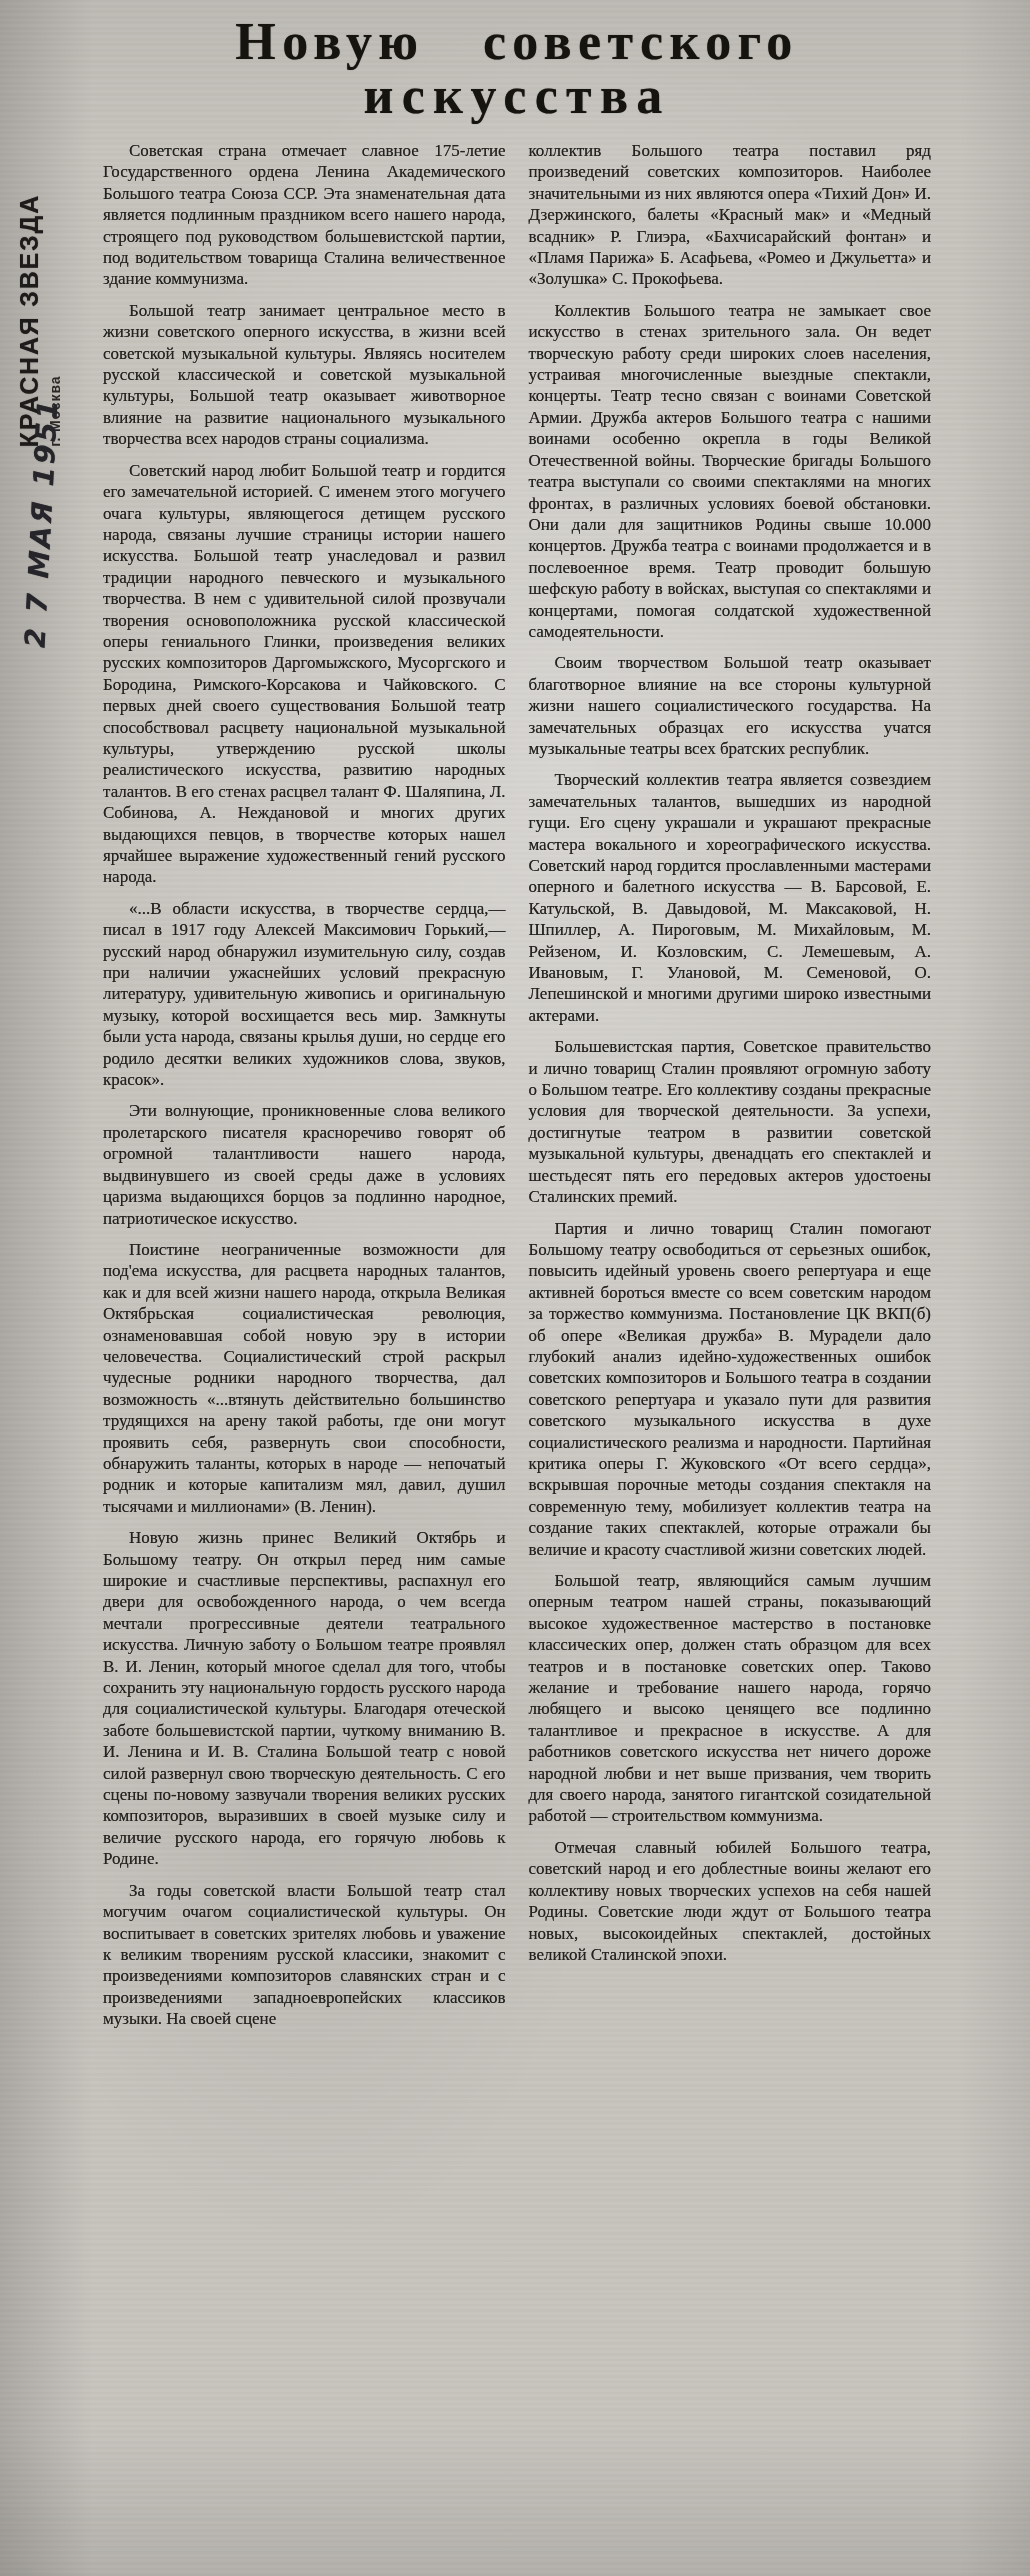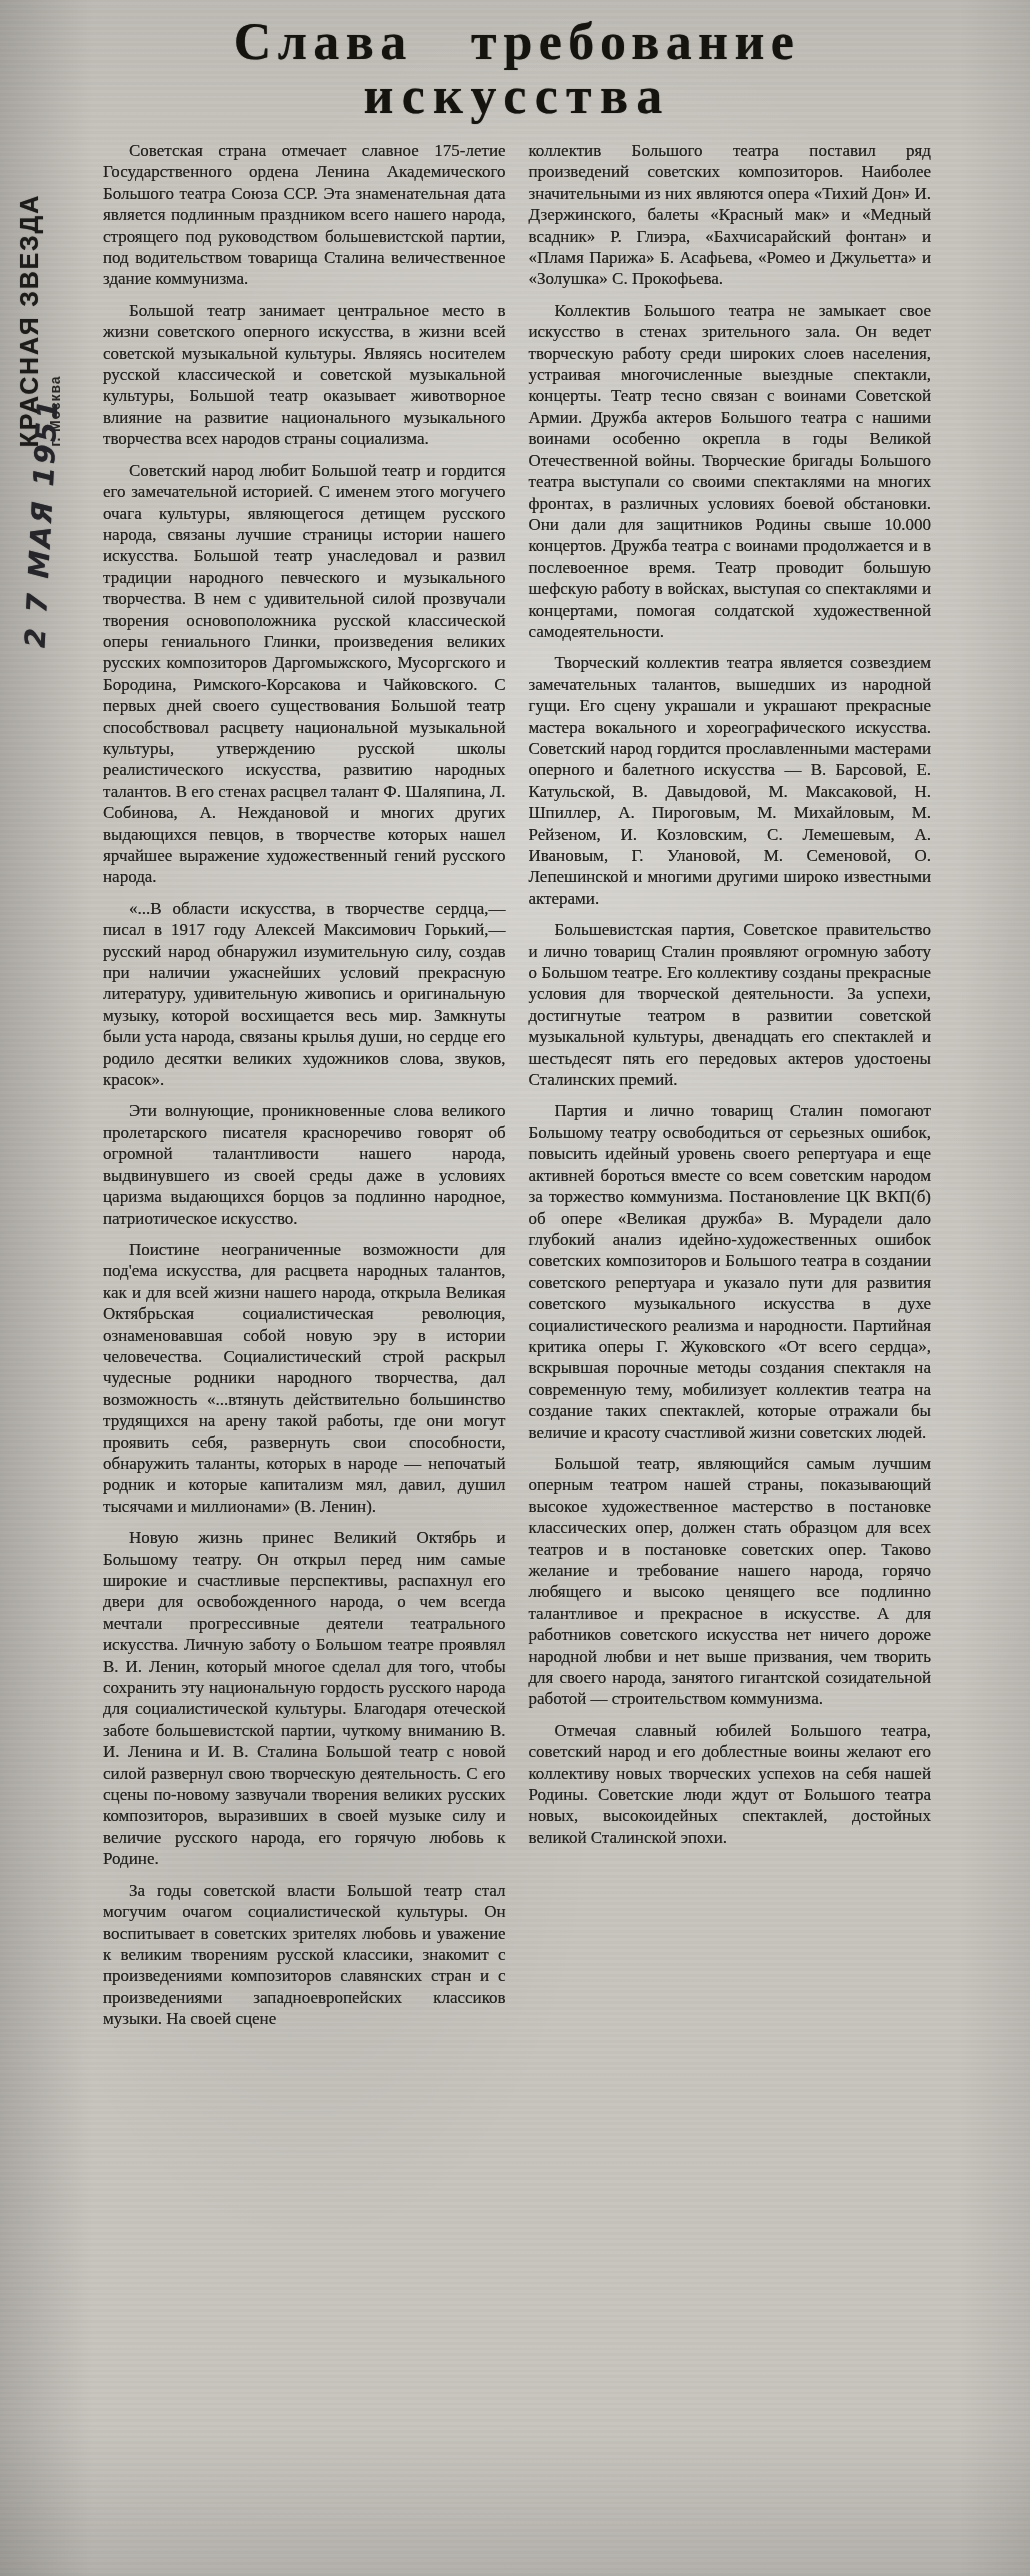--- a/index.html
+++ b/index.html
@@ -94,21 +94,21 @@
 <div class="page">
 
   <div class="side-stamp">
     <div class="stamp-name">КРАСНАЯ ЗВЕЗДА</div>
     <div class="stamp-city">г. Москва</div>
   </div>
 
   <div class="date-stamp">2 7 МАЯ 1951</div>
 
   <h1 class="headline">
-    <span class="line1">Слава требование</span>
+    <span class="line1">Новую советского</span>
     <span class="line2">искусства</span>
   </h1>
 
   <div class="columns">
 
     <div class="col">
       <p>Советская страна отмечает славное 175-летие Государственного ордена Ленина Академического Большого театра Союза ССР. Эта знаменательная дата является подлинным праздником всего нашего народа, строящего под руководством большевистской партии, под водительством товарища Сталина величественное здание коммунизма.</p>
       <p>Большой театр занимает центральное место в жизни советского оперного искусства, в жизни всей советской музыкальной культуры. Являясь носителем русской классической и советской музыкальной культуры, Большой театр оказывает животворное влияние на развитие национального музыкального творчества всех народов страны социализма.</p>
       <p>Советский народ любит Большой театр и гордится его замечательной историей. С именем этого могучего очага культуры, являющегося детищем русского народа, связаны лучшие страницы истории нашего искусства. Большой театр унаследовал и развил традиции народного певческого и музыкального творчества. В нем с удивительной силой прозвучали творения основоположника русской классической оперы гениального Глинки, произведения великих русских композиторов Даргомыжского, Мусоргского и Бородина, Римского-Корсакова и Чайковского. С первых дней своего существования Большой театр способствовал расцвету национальной музыкальной культуры, утверждению русской школы реалистического искусства, развитию народных талантов. В его стенах расцвел талант Ф. Шаляпина, Л. Собинова, А. Неждановой и многих других выдающихся певцов, в творчестве которых нашел ярчайшее выражение художественный гений русского народа.</p>
       <p>«...В области искусства, в творчестве сердца,— писал в 1917 году Алексей Максимович Горький,— русский народ обнаружил изумительную силу, создав при наличии ужаснейших условий прекрасную литературу, удивительную живопись и оригинальную музыку, которой восхищается весь мир. Замкнуты были уста народа, связаны крылья души, но сердце его родило десятки великих художников слова, звуков, красок».</p>
@@ -116,20 +116,21 @@
       <p>Поистине неограниченные возможности для под'ема искусства, для расцвета народных талантов, как и для всей жизни нашего народа, открыла Великая Октябрьская социалистическая революция, ознаменовавшая собой новую эру в истории человечества. Социалистический строй раскрыл чудесные родники народного творчества, дал возможность «...втянуть действительно большинство трудящихся на арену такой работы, где они могут проявить себя, развернуть свои способности, обнаружить таланты, которых в народе — непочатый родник и которые капитализм мял, давил, душил тысячами и миллионами» (В. Ленин).</p>
       <p>Новую жизнь принес Великий Октябрь и Большому театру. Он открыл перед ним самые широкие и счастливые перспективы, распахнул его двери для освобожденного народа, о чем всегда мечтали прогрессивные деятели театрального искусства. Личную заботу о Большом театре проявлял В. И. Ленин, который многое сделал для того, чтобы сохранить эту национальную гордость русского народа для социалистической культуры. Благодаря отеческой заботе большевистской партии, чуткому вниманию В. И. Ленина и И. В. Сталина Большой театр с новой силой развернул свою творческую деятельность. С его сцены по-новому зазвучали творения великих русских композиторов, выразивших в своей музыке силу и величие русского народа, его горячую любовь к Родине.</p>
       <p>За годы советской власти Большой театр стал могучим очагом социалистической культуры. Он воспитывает в советских зрителях любовь и уважение к великим творениям русской классики, знакомит с произведениями композиторов славянских стран и с произведениями западноевропейских классиков музыки. На своей сцене</p>
     </div>
 
     <div class="divider"></div>
 
     <div class="col">
       <p class="cont">коллектив Большого театра поставил ряд произведений советских композиторов. Наиболее значительными из них являются опера «Тихий Дон» И. Дзержинского, балеты «Красный мак» и «Медный всадник» Р. Глиэра, «Бахчисарайский фонтан» и «Пламя Парижа» Б. Асафьева, «Ромео и Джульетта» и «Золушка» С. Прокофьева.</p>
       <p>Коллектив Большого театра не замыкает свое искусство в стенах зрительного зала. Он ведет творческую работу среди широких слоев населения, устраивая многочисленные выездные спектакли, концерты. Театр тесно связан с воинами Советской Армии. Дружба актеров Большого театра с нашими воинами особенно окрепла в годы Великой Отечественной войны. Творческие бригады Большого театра выступали со своими спектаклями на многих фронтах, в различных условиях боевой обстановки. Они дали для защитников Родины свыше 10.000 концертов. Дружба театра с воинами продолжается и в послевоенное время. Театр проводит большую шефскую работу в войсках, выступая со спектаклями и концертами, помогая солдатской художественной самодеятельности.</p>
+      <p>Своим творчеством Большой театр оказывает благотворное влияние на все стороны культурной жизни нашего социалистического государства. На замечательных образцах его искусства учатся музыкальные театры всех братских республик.</p>
       <p>Творческий коллектив театра является созвездием замечательных талантов, вышедших из народной гущи. Его сцену украшали и украшают прекрасные мастера вокального и хореографического искусства. Советский народ гордится прославленными мастерами оперного и балетного искусства — В. Барсовой, Е. Катульской, В. Давыдовой, М. Максаковой, Н. Шпиллер, А. Пироговым, М. Михайловым, М. Рейзеном, И. Козловским, С. Лемешевым, А. Ивановым, Г. Улановой, М. Семеновой, О. Лепешинской и многими другими широко известными актерами.</p>
       <p>Большевистская партия, Советское правительство и лично товарищ Сталин проявляют огромную заботу о Большом театре. Его коллективу созданы прекрасные условия для творческой деятельности. За успехи, достигнутые театром в развитии советской музыкальной культуры, двенадцать его спектаклей и шестьдесят пять его передовых актеров удостоены Сталинских премий.</p>
       <p>Партия и лично товарищ Сталин помогают Большому театру освободиться от серьезных ошибок, повысить идейный уровень своего репертуара и еще активней бороться вместе со всем советским народом за торжество коммунизма. Постановление ЦК ВКП(б) об опере «Великая дружба» В. Мурадели дало глубокий анализ идейно-художественных ошибок советских композиторов и Большого театра в создании советского репертуара и указало пути для развития советского музыкального искусства в духе социалистического реализма и народности. Партийная критика оперы Г. Жуковского «От всего сердца», вскрывшая порочные методы создания спектакля на современную тему, мобилизует коллектив театра на создание таких спектаклей, которые отражали бы величие и красоту счастливой жизни советских людей.</p>
       <p>Большой театр, являющийся самым лучшим оперным театром нашей страны, показывающий высокое художественное мастерство в постановке классических опер, должен стать образцом для всех театров и в постановке советских опер. Таково желание и требование нашего народа, горячо любящего и высоко ценящего все подлинно талантливое и прекрасное в искусстве. А для работников советского искусства нет ничего дороже народной любви и нет выше призвания, чем творить для своего народа, занятого гигантской созидательной работой — строительством коммунизма.</p>
       <p>Отмечая славный юбилей Большого театра, советский народ и его доблестные воины желают его коллективу новых творческих успехов на себя нашей Родины. Советские люди ждут от Большого театра новых, высокоидейных спектаклей, достойных великой Сталинской эпохи.</p>
     </div>
 
   </div>
 
 </div>

